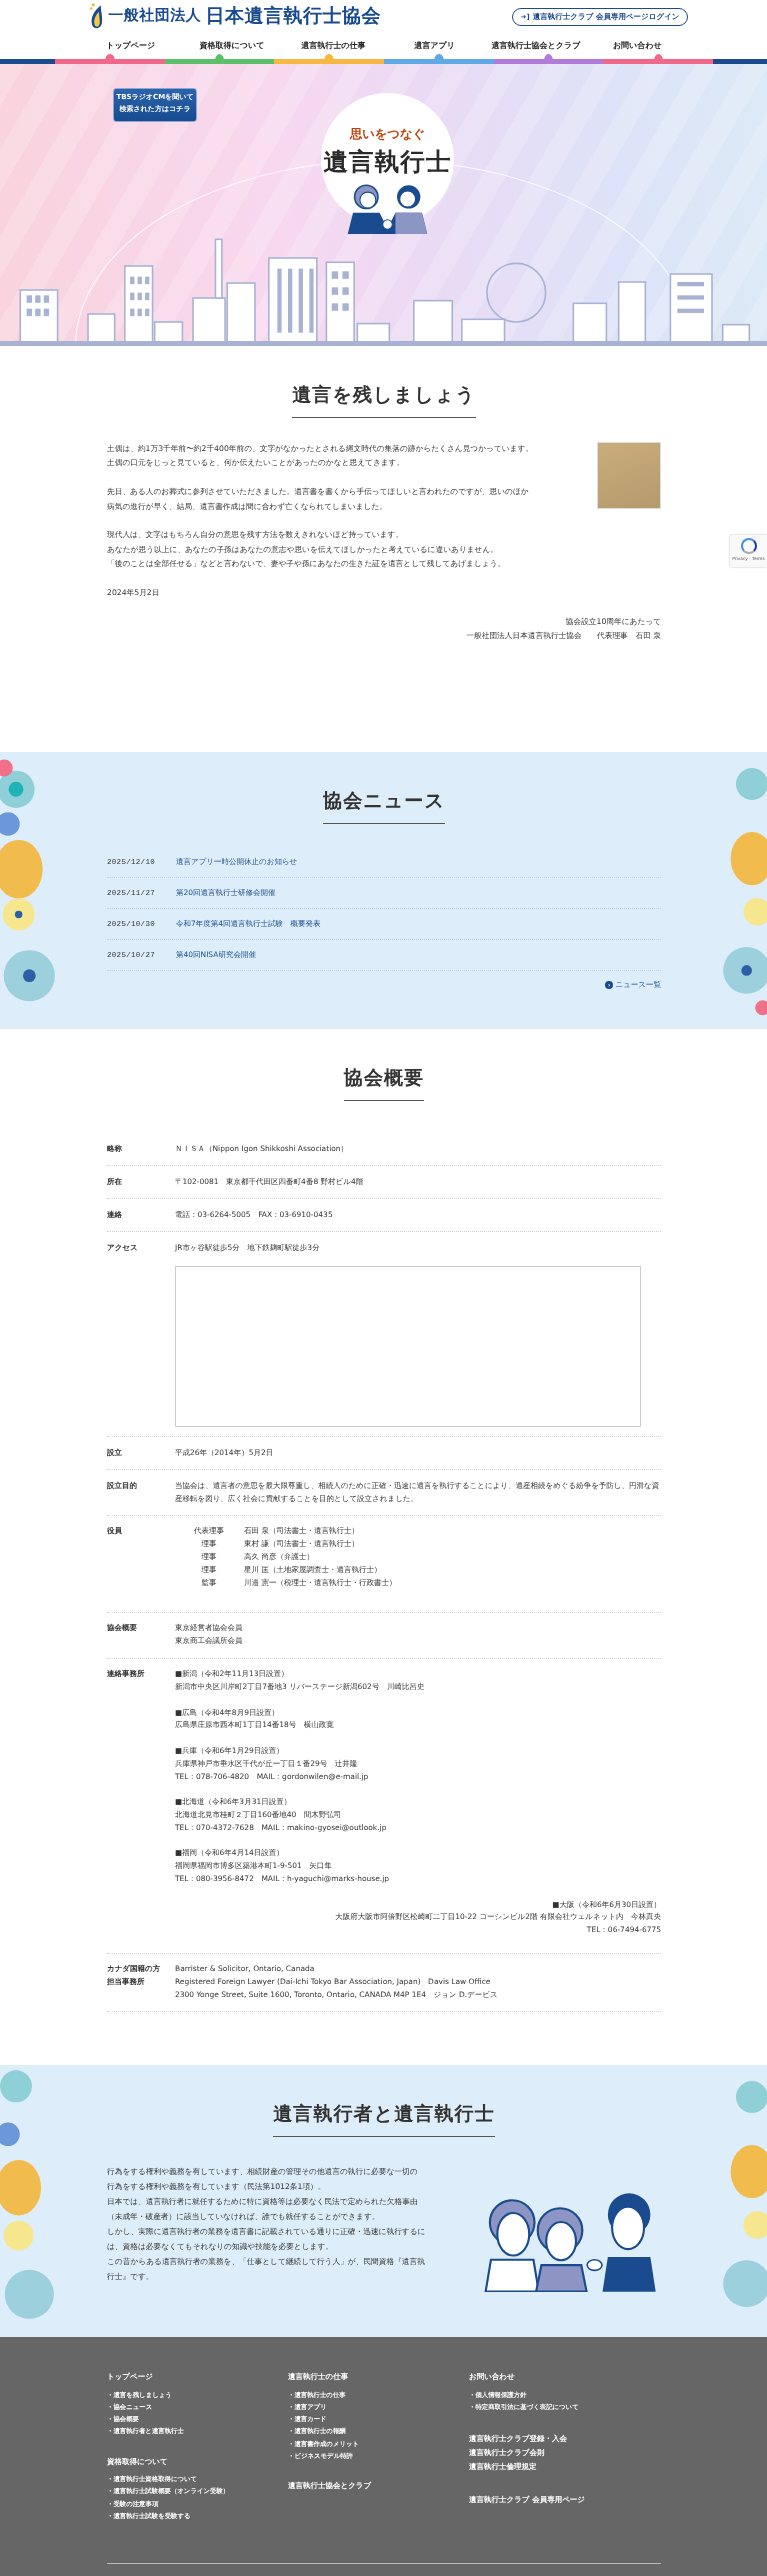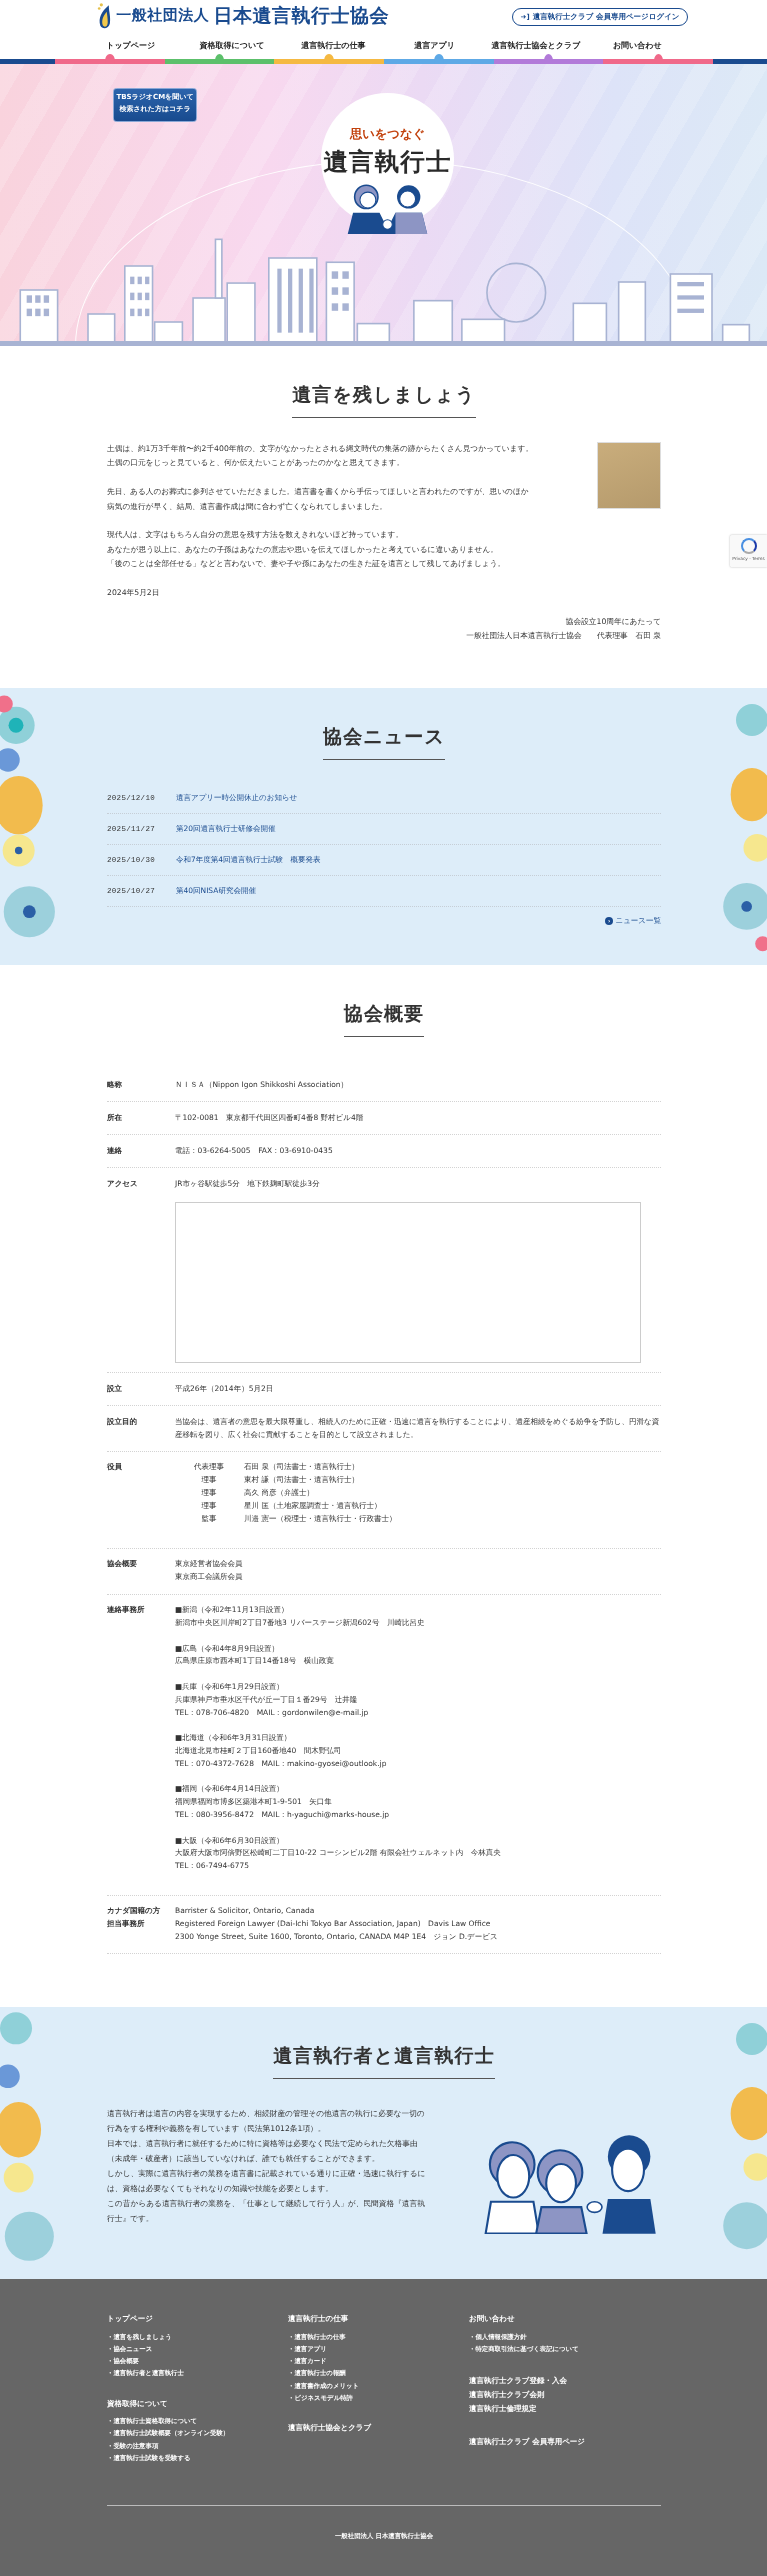--- a/index.html
+++ b/index.html
@@ -3,21 +3,21 @@
 <meta charset="utf-8">
 <style>
   * { box-sizing: border-box; margin: 0; padding: 0; }
   html, body { width: 768px; }
   body { font-family: "DejaVu Sans", "Liberation Sans", sans-serif; color: #333; background: #fff; }
   a { color: inherit; text-decoration: none; }
 
   
   .header { height: 64px; background: #fff; position: relative; }
   .header-top { position: absolute; left: 80px; top: 0; width: 608px; height: 32px; }
-  .logo { position: absolute; left: 16px; top: 1.1px; display: flex; align-items: center; height: 29px; }
+  .logo { position: absolute; left: 8px; top: 1.1px; display: flex; align-items: center; height: 29px; }
   .logo-mark { width: 16px; height: 28px; position: relative; margin-right: 4.3px; }
   .logo-small { font-size: 15px; color: #1a4b8f; font-weight: bold; margin-right: 4.3px; letter-spacing: 0.5px; }
   .logo-big { font-size: 19px; color: #1a4b8f; font-weight: bold; letter-spacing: 0.5px; }
   .login-btn { position: absolute; right: 0; top: 7.5px; height: 18px; border: 1.6px solid #1a4b8f; border-radius: 9.6px; padding: 0 7.5px; display: flex; align-items: center; font-size: 7.5px; color: #1a4b8f; font-weight: bold; background: #fff; }
   .login-btn .ico { margin-right: 3.2px; font-size: 7px; }
   .gnav { position: absolute; left: 80px; top: 34px; width: 608px; display: flex; justify-content: space-around; }
   .gnav a { font-size: 8px; font-weight: bold; color: #222; padding: 6.4px 0; width: 101px; text-align: center; }
   .color-bar { position: absolute; left: 0; bottom: 0; width: 100%; height: 5.3px; display: flex; }
   .color-bar span { flex: 1; position: relative; }
   .color-bar .dot { position: absolute; left: 50%; top: -4.3px; width: 9.6px; height: 14px; border-radius: 50%; margin-left: -4.8px; }
@@ -36,21 +36,21 @@
   .city { position: absolute; left: 0; bottom: 0; width: 100%; height: 112px; }
   .ground { position: absolute; left: 0; bottom: 0; width: 100%; height: 5.3px; background: #a8b3d3; }
 
   
   .section { position: relative; }
   .sec-title { text-align: center; padding-top: 36px; }
   .sec-title h2 { display: inline-block; font-size: 19px; font-weight: bold; color: #333; letter-spacing: 1.1px; padding-bottom: 8.5px; border-bottom: 1.6px solid #555; }
   .inner { width: 554px; margin: 0 auto; }
 
   
-  .msg { height: 342px; }
+  .msg { height: 406px; }
   .msg-body { position: relative; margin-top: 24.5px; }
   .msg-text p { font-size: 7.7px; line-height: 14.4px; color: #333; }
   .msg-text .gap { height: 14.4px; }
   .dogu { position: absolute; right: 0; top: 0; width: 64px; height: 67px; background: linear-gradient(160deg,#c9ad7c,#b59a6c); border: 0.5px solid #ddd; }
   .msg-sign { text-align: right; font-size: 7.7px; line-height: 14.4px; margin-top: 14.4px; }
   .recaptcha { position: absolute; right: 0; top: 535px; width: 37px; height: 32px; background: #f9f9f9; box-shadow: 0 0 2.1px rgba(0,0,0,0.3); border-radius: 1.6px 0 0 1.6px; text-align: center; font-size: 4.3px; color: #555; padding-top: 3.2px; z-index: 5; }
   .recaptcha .rc { width: 16px; height: 16px; margin: 0 auto 2.1px; border-radius: 50%; border: 2.7px solid #4a90e2; border-bottom-color: #aaa; border-right-color: #1c3aa9; }
 
   
   .news { height: 277px; background: #ddedf9; overflow: hidden; }
@@ -68,21 +68,21 @@
   .ov-table { margin-top: 33px; }
   .ov-row { display: flex; padding: 9.6px 0; border-bottom: 1.1px dotted #d3d3d3; font-size: 7.5px; line-height: 12.8px; }
   .ov-row .th { width: 68px; font-weight: bold; color: #333; flex-shrink: 0; }
   .ov-row .td { flex: 1; color: #333; }
   .map-box { width: 466px; height: 161px; border: 0.5px solid #ccc; background: #fff; margin-top: 10.7px; }
   .officers { padding-left: 17px; }
   .officer { display: flex; line-height: 12.8px; }
   .officer .role { width: 34px; text-align: center; }
   .officer .name { margin-left: 18px; }
   .office-block { margin-bottom: 12.8px; }
-  .office-block:last-child { margin-bottom: 12px; }
+  .office-block:last-child { margin-bottom: 6px; text-align: right; }
 
   
   .exec { height: 272px; background: #ddedf9; overflow: hidden; }
   .exec-body { display: flex; margin-top: 27px; }
   .exec-text { width: 368px; }
   .exec-text p { font-size: 7.7px; line-height: 15px; color: #333; }
   .exec-illus { flex: 1; position: relative; height: 107px; margin-top: 21.3px; }
 
   
   .footer { background: #666; color: #fff; padding-top: 35px; height: 334px; }
@@ -417,21 +417,21 @@
   </svg>
   <svg class="flower-r" viewBox="0 0 120 510" preserveAspectRatio="none">
     <circle cx="90" cy="60" r="30" fill="#8fd0d8"></circle>
     <ellipse cx="90" cy="200" rx="40" ry="50" fill="#f2bb4d"></ellipse>
     <circle cx="100" cy="300" r="26" fill="#f6e78e"></circle>
     <circle cx="80" cy="410" r="44" fill="#9cd0dc"></circle>
   </svg>
   <div class="sec-title"><h2>遺言執行者と遺言執行士</h2></div>
   <div class="inner exec-body">
     <div class="exec-text">
-      <p>遺言執行者は遺言の内容を実現するため、相続財産の管理その他遺言の執行に必要な一切の</p>
+      <p>行為をする権利や義務を有しています、相続財産の管理その他遺言の執行に必要な一切の</p>
       <p>行為をする権利や義務を有しています（民法第1012条1項）。</p>
       <p>日本では、遺言執行者に就任するために特に資格等は必要なく民法で定められた欠格事由</p>
       <p>（未成年・破産者）に該当していなければ、誰でも就任することができます。</p>
       <p>しかし、実際に遺言執行者の業務を遺言書に記載されている通りに正確・迅速に執行するに</p>
       <p>は、資格は必要なくてもそれなりの知識や技能を必要とします。</p>
       <p>この昔からある遺言執行者の業務を、「仕事として継続して行う人」が、民間資格『遺言執</p>
       <p>行士』です。</p>
     </div>
     <svg class="exec-illus" viewBox="0 0 350 200">
       <circle cx="70" cy="70" r="42" fill="#8d95c4" stroke="#1a4b8f" stroke-width="4"></circle>

